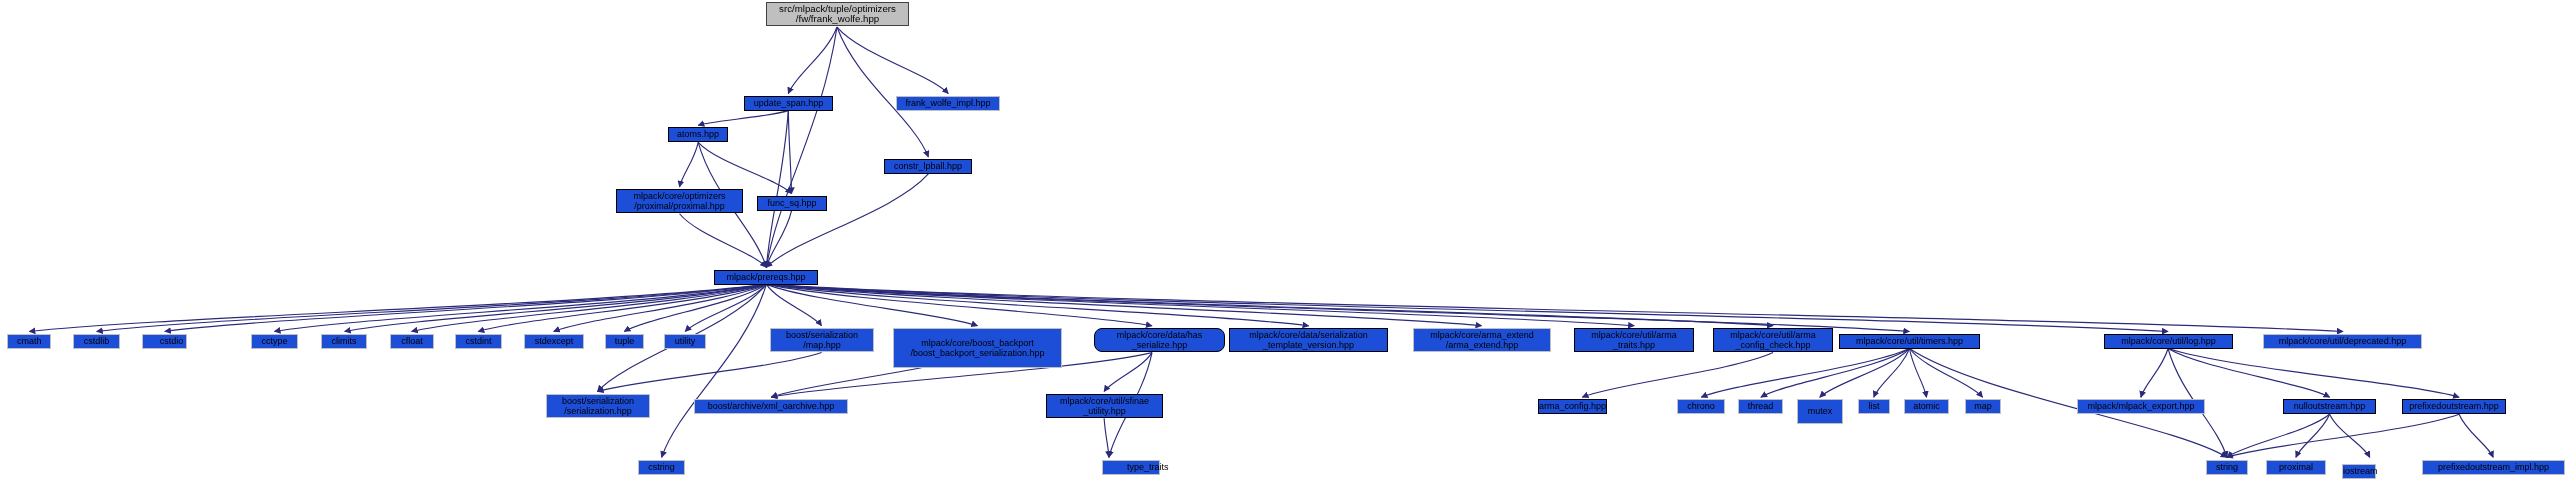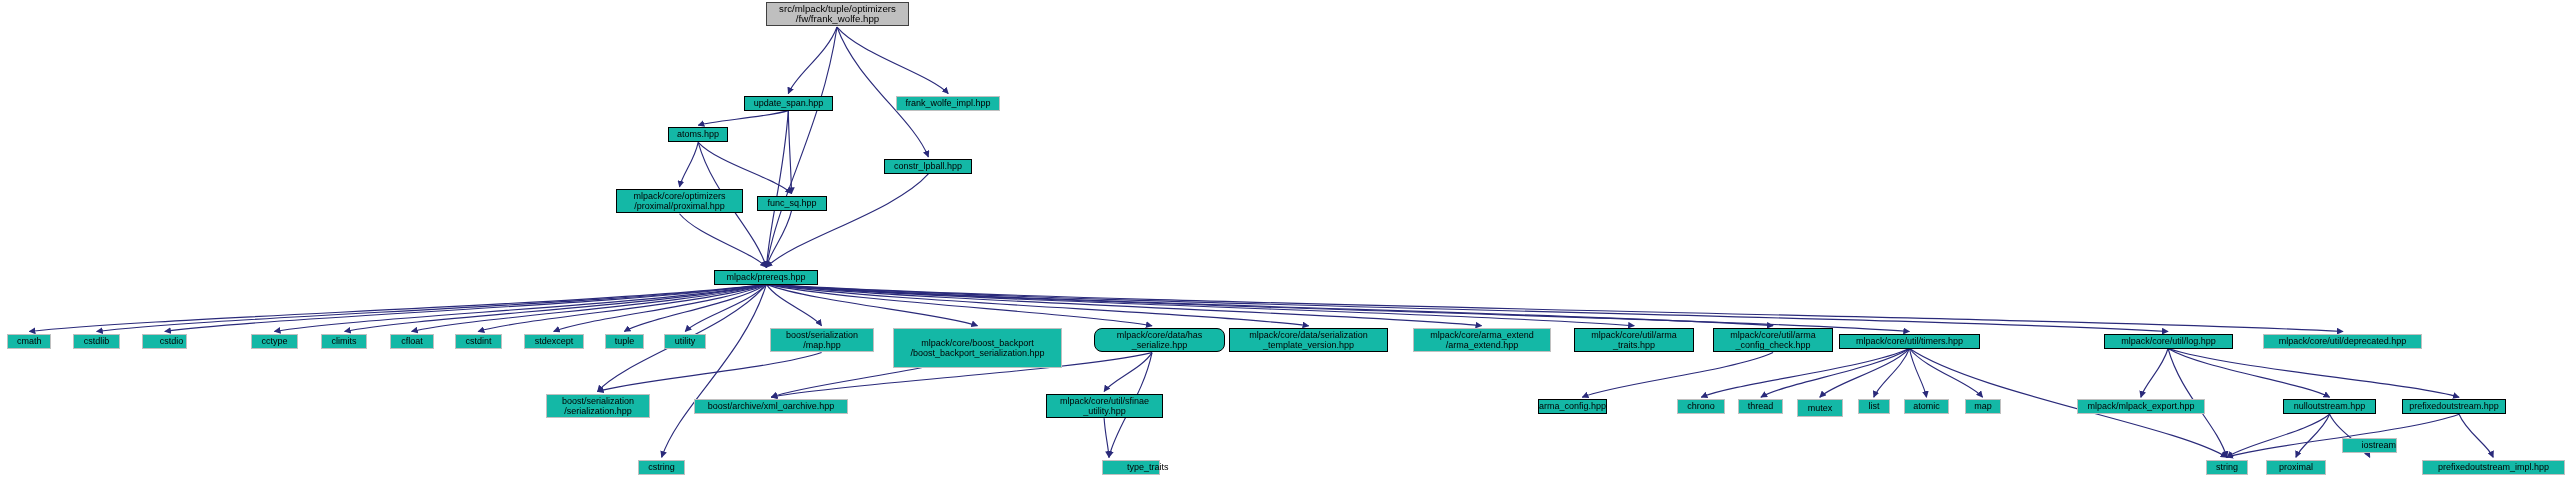--- a/index.html
+++ b/index.html
@@ -1,21 +1,21 @@
 <!DOCTYPE html>
 <html style="font-size:13px"><head>
 <meta charset="utf-8">
 <style>
   html,body{margin:0;padding:0;background:#ffffff;}
   #canvas{position:relative;width:2576px;height:503px;background:#ffffff;
           font-family:"Liberation Sans","DejaVu Sans",sans-serif;overflow:hidden;}
   svg#edges{position:absolute;left:0;top:0;width:2576px;height:503px;pointer-events:none;}
   .node{position:absolute;box-sizing:border-box;display:flex;align-items:center;
         justify-content:center;text-align:center;line-height:1.12;color:#000000;
-        background:#14b8a6;white-space:pre;}
+        background:#1d4ed8;white-space:pre;}
   .node .lbl{display:block;width:100%;}
   .n-plain{border:0.8px solid #c0c0c0;font-size:9px;}
   .n-bold{border:1.6px solid #000000;font-size:9px;}
   .n-root{border:1.6px solid #404040;background:#bfbfbf;font-size:9.7px;}
 </style>
 </head>
 <body>
 
 <div id="canvas">
   <svg id="edges" viewBox="0 0 3173 619" xmlns="http://www.w3.org/2000/svg">
@@ -124,28 +124,28 @@
       <div class="node n-bold" style="left: 2104px; top: 334px; width: 129px; height: 14.6px;"><span class="lbl">mlpack/core/util/log.hpp</span></div>
       <div class="node n-plain" style="left: 2263px; top: 334px; width: 159px; height: 14.6px;"><span class="lbl">mlpack/core/util/deprecated.hpp</span></div>
       <div class="node n-plain" style="left: 546px; top: 394px; width: 104px; height: 24px;"><span class="lbl">boost/serialization
 /serialization.hpp</span></div>
       <div class="node n-plain" style="left: 694px; top: 399px; width: 154px; height: 14.6px;"><span class="lbl">boost/archive/xml_oarchive.hpp</span></div>
       <div class="node n-bold" style="left: 1046px; top: 394px; width: 117px; height: 24px;"><span class="lbl">mlpack/core/util/sfinae
 _utility.hpp</span></div>
       <div class="node n-bold" style="left: 1538px; top: 399px; width: 69px; height: 14.6px;"><span class="lbl">arma_config.hpp</span></div>
       <div class="node n-plain" style="left: 1677px; top: 399px; width: 48px; height: 14.6px;"><span class="lbl">chrono</span></div>
       <div class="node n-plain" style="left: 1738px; top: 399px; width: 45px; height: 14.6px;"><span class="lbl">thread</span></div>
-      <div class="node n-plain" style="left: 1797px; top: 399px; width: 46px; height: 18px;"><span class="lbl">mutex</span></div>
+      <div class="node n-plain" style="left: 1797px; top: 399px; width: 46px; height: 25px;"><span class="lbl">mutex</span></div>
       <div class="node n-plain" style="left: 1858px; top: 399px; width: 32px; height: 14.6px;"><span class="lbl">list</span></div>
       <div class="node n-plain" style="left: 1904px; top: 399px; width: 45px; height: 14.6px;"><span class="lbl">atomic</span></div>
       <div class="node n-plain" style="left: 1965px; top: 399px; width: 36px; height: 14.6px;"><span class="lbl">map</span></div>
       <div class="node n-plain" style="left: 2077px; top: 399px; width: 128px; height: 14.6px;"><span class="lbl">mlpack/mlpack_export.hpp</span></div>
       <div class="node n-bold" style="left: 2283px; top: 399px; width: 93px; height: 14.6px;"><span class="lbl">nulloutstream.hpp</span></div>
       <div class="node n-bold" style="left: 2402px; top: 399px; width: 104px; height: 14.6px;"><span class="lbl">prefixedoutstream.hpp</span></div>
       <div class="node n-plain" style="left: 1102px; top: 460px; width: 58px; height: 14.6px; padding-left: 24px;"><span class="lbl">type_traits</span></div>
       <div class="node n-plain" style="left: 638px; top: 460px; width: 47px; height: 14.6px;"><span class="lbl">cstring</span></div>
       <div class="node n-plain" style="left: 2206px; top: 460px; width: 42px; height: 14.6px;"><span class="lbl">string</span></div>
       <div class="node n-plain" style="left: 2266px; top: 460px; width: 60px; height: 14.6px;"><span class="lbl">proximal</span></div>
-      <div class="node n-plain" style="left: 2342px; top: 438px; width: 55px; height: 14.6px; text-align: right;"><span class="lbl">iostream</span></div>
+      <div class="node n-plain" style="left: 2342px; top: 464px; width: 34px; height: 14.6px; text-align: right;"><span class="lbl">iostream</span></div>
       <div class="node n-plain" style="left: 2422px; top: 460px; width: 143px; height: 14.6px;"><span class="lbl">prefixedoutstream_impl.hpp</span></div>
     </div>
 </div>
 
 
 </body></html>

